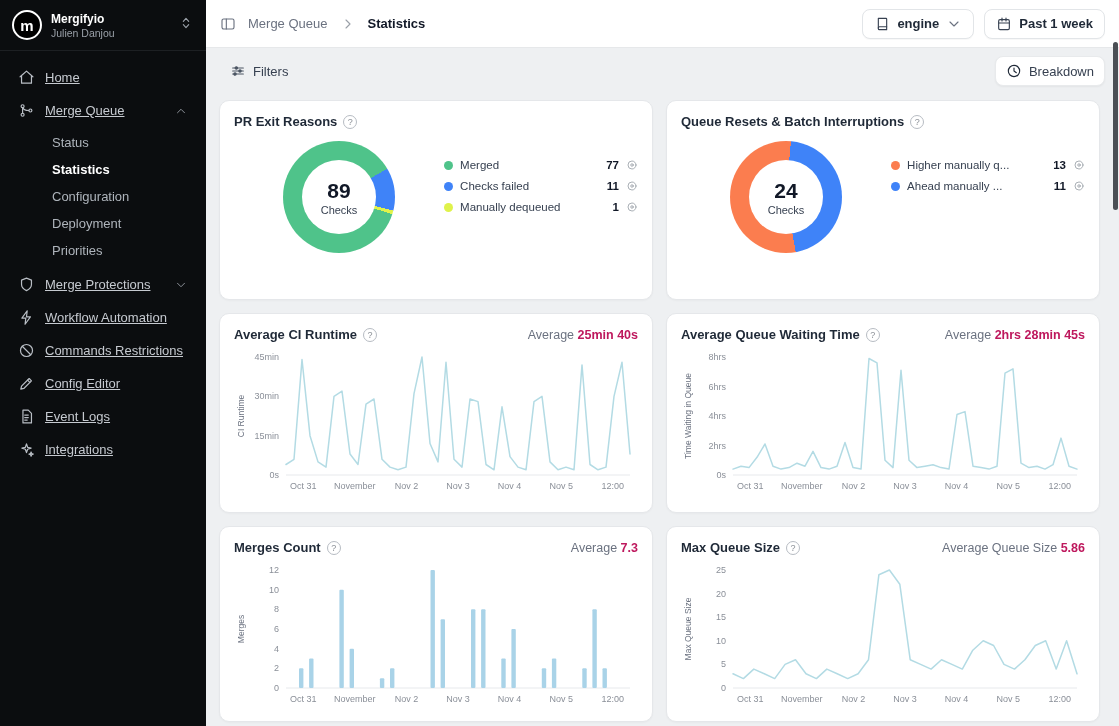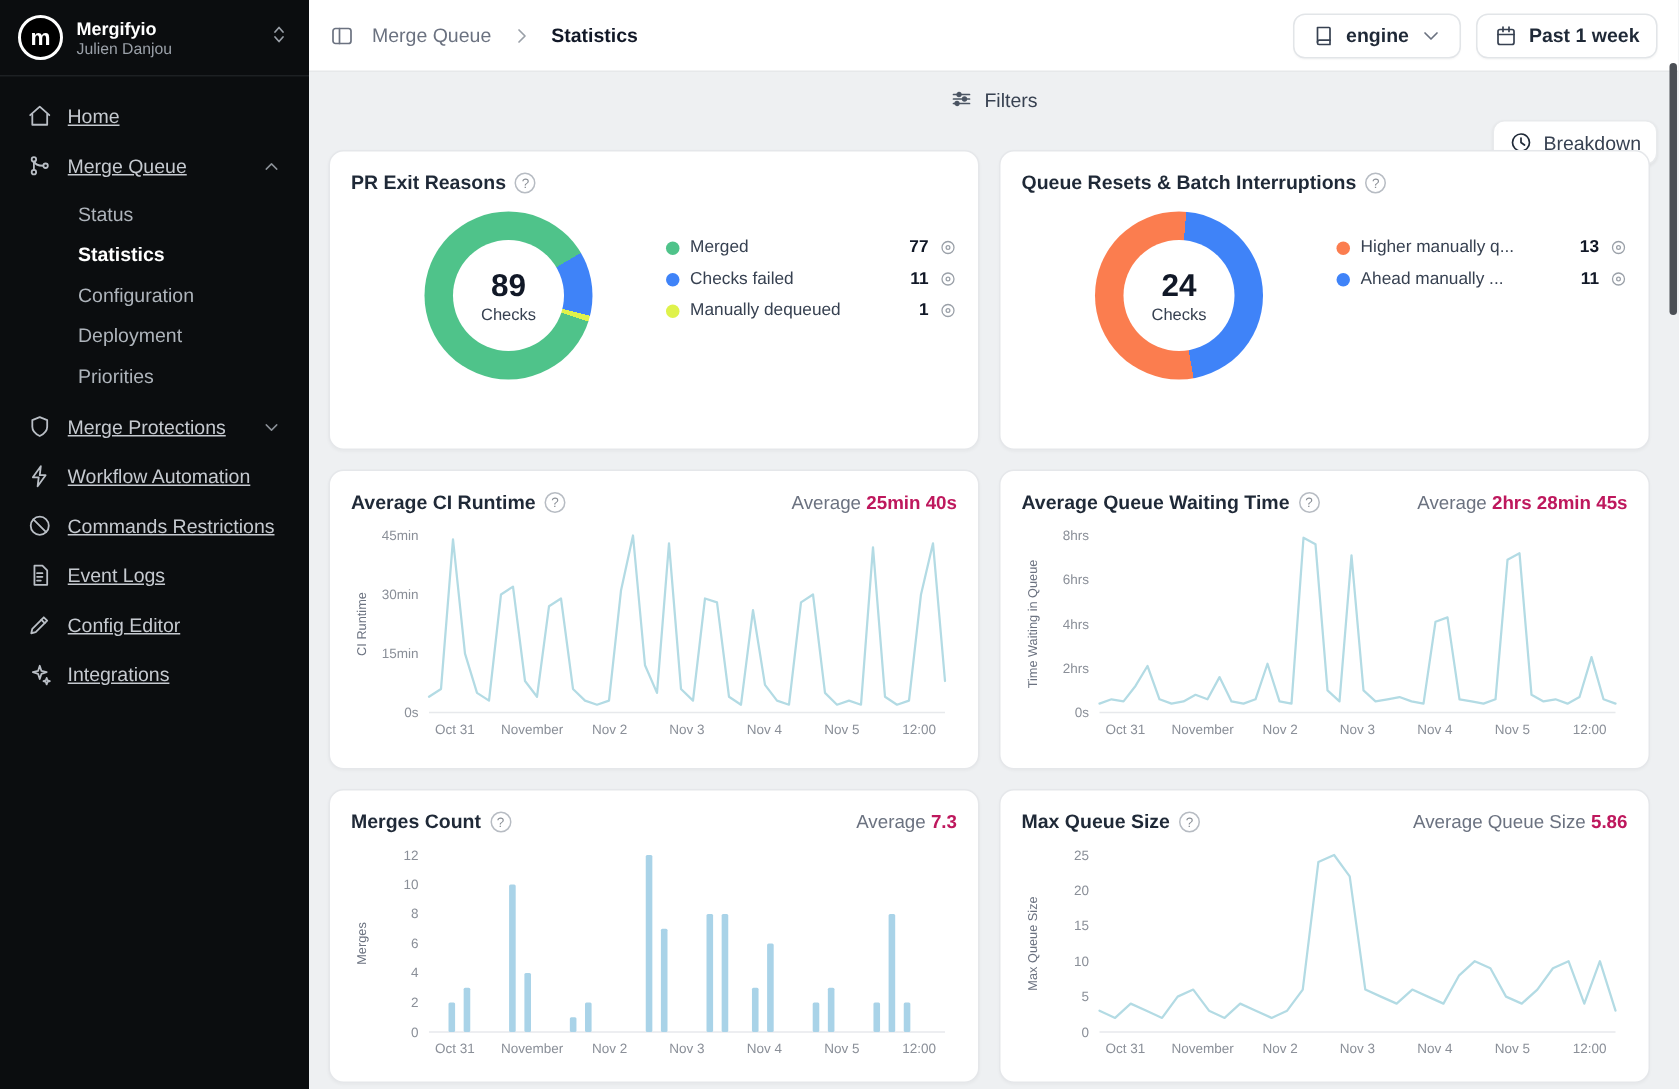--- a/index.html
+++ b/index.html
@@ -26,21 +26,21 @@
 
   
   .main { flex:1; display:flex; flex-direction:column; min-width:0; position:relative; }
   .topbar { height:48px; background:#fff; border-bottom:1px solid #e6e8ea; display:flex; align-items:center; padding:0 14px; gap:12px; }
   .crumb-sep { color:#9aa0a8; display:flex; }
   .crumb-a { font-size:13px; color:#6b7280; cursor:pointer; }
   .crumb-b { font-size:13px; color:#111827; font-weight:700; }
   .topbar-right { margin-left:auto; display:flex; gap:10px; }
   .pill-btn { display:flex; align-items:center; gap:7px; background:#fff; border:1px solid #e2e5e8; border-radius:8px; padding:6px 11px; font-size:13px; color:#1f2937; cursor:pointer; box-shadow:0 1px 1px rgba(0,0,0,.03); }
   .pill-btn b { font-weight:600; }
-  .subbar { height:42px; display:flex; align-items:center; padding:4px 14px 0;flex-direction:column; }
+  .subbar { height:42px; display:flex; align-items:center; padding:4px 14px 0; }
   .ghost-btn { display:flex; align-items:center; gap:7px; font-size:13px; color:#374151; padding:6px 10px; border-radius:8px; cursor:pointer; background:transparent; border:none; }
   .subbar .right { margin-left:auto; }
   .white-btn { background:#fff; border:1px solid #e8eaec; box-shadow:0 1px 2px rgba(0,0,0,.05); }
 
   
   .content { flex:1; padding:10px 13px 0; display:grid; grid-template-columns:434px 434px; grid-auto-rows:min-content; gap:13px; overflow:hidden; }
   .card { background:#fff; border:1px solid #e5e7ea; border-radius:10px; padding:13px 14px; box-shadow:0 1px 2px rgba(0,0,0,.03); }
   .card-head { display:flex; align-items:center; gap:6px; }
   .card-title { font-size:13px; font-weight:700; color:#1f2937; }
   .q-icon { width:14px; height:14px; border:1px solid #b7bcc3; color:#8b9097; border-radius:50%; font-size:9px; display:inline-flex; align-items:center; justify-content:center; cursor:pointer; flex-shrink:0; }
@@ -141,34 +141,34 @@
             <svg width="17" height="17" viewBox="0 0 24 24" fill="none" stroke="currentColor" stroke-width="1.7" stroke-linecap="round" stroke-linejoin="round">
               <circle cx="12" cy="12" r="8.5"></circle>
               <path d="M6 6l12 12"></path>
             </svg>
           </span>
           <span class="lbl">Commands Restrictions</span>
         </div>
         <div class="nav-item">
           <span style="display:flex;color:#b9bec5;">
             <svg width="17" height="17" viewBox="0 0 24 24" fill="none" stroke="currentColor" stroke-width="1.7" stroke-linecap="round" stroke-linejoin="round">
+              <path d="M4 20l4.2-1L19 8.2 15.8 5 5 15.8z"></path>
+              <path d="M13.5 7.3l3.2 3.2"></path>
+            </svg>
+          </span>
+          <span class="lbl">Config Editor</span>
+        </div>
+        <div class="nav-item">
+          <span style="display:flex;color:#b9bec5;">
+            <svg width="17" height="17" viewBox="0 0 24 24" fill="none" stroke="currentColor" stroke-width="1.7" stroke-linecap="round" stroke-linejoin="round">
               <path d="M7 3h7.5L19 7.5V21H7z"></path>
               <path d="M9.5 10h5M9.5 13.5h5M9.5 17h3.5"></path>
             </svg>
           </span>
           <span class="lbl">Event Logs</span>
-        </div>
-        <div class="nav-item">
-          <span style="display:flex;color:#b9bec5;">
-            <svg width="17" height="17" viewBox="0 0 24 24" fill="none" stroke="currentColor" stroke-width="1.7" stroke-linecap="round" stroke-linejoin="round">
-              <path d="M4 20l4.2-1L19 8.2 15.8 5 5 15.8z"></path>
-              <path d="M13.5 7.3l3.2 3.2"></path>
-            </svg>
-          </span>
-          <span class="lbl">Config Editor</span>
         </div>
         <div class="nav-item">
           <span style="display:flex;color:#b9bec5;">
             <svg width="17" height="17" viewBox="0 0 24 24" fill="none" stroke="currentColor" stroke-width="1.7" stroke-linecap="round" stroke-linejoin="round">
               <path d="M12 4l1.6 4.9L18.5 10l-4.9 1.6L12 16.5l-1.6-4.9L5.5 10l4.9-1.1z"></path>
               <path d="M18.5 15.5l.8 2.2 2.2.8-2.2.8-.8 2.2-.8-2.2-2.2-.8 2.2-.8z"></path>
             </svg>
           </span>
           <span class="lbl">Integrations</span>
         </div>

